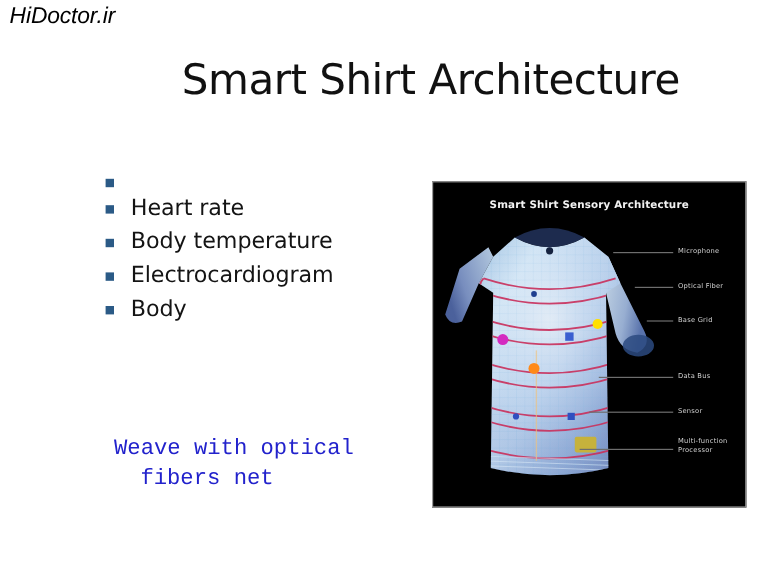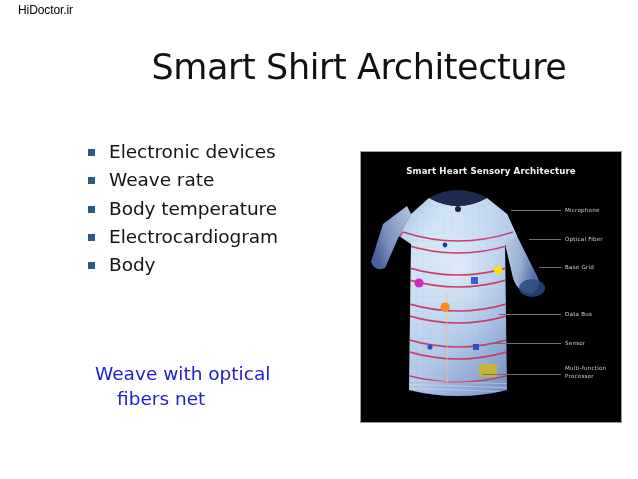--- a/index.html
+++ b/index.html
@@ -12,27 +12,28 @@
     height: 479px;
     position: relative;
     overflow: hidden;
     font-family: "DejaVu Sans", "Liberation Sans", sans-serif;
     -webkit-font-smoothing: antialiased;
   }
 
   
   .watermark {
     position: absolute;
-    left: 18px;
+    left: 8px;
     top: 3px;
     font-family: "Liberation Sans", sans-serif;
-    font-size: 12px;
+    font-size: 19px;
     color: #000000;
     letter-spacing: -0.1px;
     white-space: nowrap;
+    font-style: italic;
   }
 
   
   .slide-title {
     position: absolute;
     left: 0;
     top: 47px;
     width: 638px;
     text-align: center;
     font-family: "DejaVu Sans", "Liberation Sans", sans-serif;
@@ -76,20 +77,21 @@
   
   .blue-note {
     position: absolute;
     left: 95px;
     top: 362px;
     width: 215px;
     font-size: 18.5px;
     line-height: 1.35;
     color: #2222cc;
     text-indent: 0;
+    font-family: Liberation Mono, monospace;
   }
   .blue-note .line2 {
     display: block;
     padding-left: 22px;
   }
 
   
   .figure-panel {
     position: absolute;
     left: 360px;
@@ -143,26 +145,25 @@
 <body>
 
 <div class="watermark">HiDoctor.ir</div>
 
 <div class="slide-title">Smart Shirt Architecture</div>
 
 <div class="bullet-list">
 
   <div class="bullet-item">
     <span class="bullet-marker"></span>
-    <span class="bullet-label">Electronic devices</span>
-  </div>
-
-  <div class="bullet-item">
-    <span class="bullet-marker"></span>
-    <span class="bullet-label">Weave rate</span>
+  </div>
+
+  <div class="bullet-item">
+    <span class="bullet-marker"></span>
+    <span class="bullet-label">Heart rate</span>
   </div>
 
 
   <div class="bullet-item">
     <span class="bullet-marker"></span>
     <span class="bullet-label">Body temperature</span>
   </div>
 
   <div class="bullet-item">
     <span class="bullet-marker"></span>
@@ -176,21 +177,21 @@
 
 </div>
 
 <div class="blue-note">
   <span>Weave with optical</span>
   <span class="line2">fibers net</span>
 </div>
 
 <div class="figure-panel">
 
-  <div class="figure-caption">Smart Heart Sensory Architecture</div>
+  <div class="figure-caption">Smart Shirt Sensory Architecture</div>
 
   <div class="shirt-wrap">
     <svg class="shirt-svg" width="182" height="236" viewBox="0 0 182 236" xmlns="http://www.w3.org/2000/svg">
       <defs>
         <linearGradient id="fabric" x1="0" y1="0" x2="1" y2="1">
           <stop offset="0%" stop-color="#9fc0de"></stop>
           <stop offset="22%" stop-color="#cfe2f1"></stop>
           <stop offset="55%" stop-color="#b2c9e6"></stop>
           <stop offset="78%" stop-color="#8fa9d4"></stop>
           <stop offset="100%" stop-color="#6f86bb"></stop>

